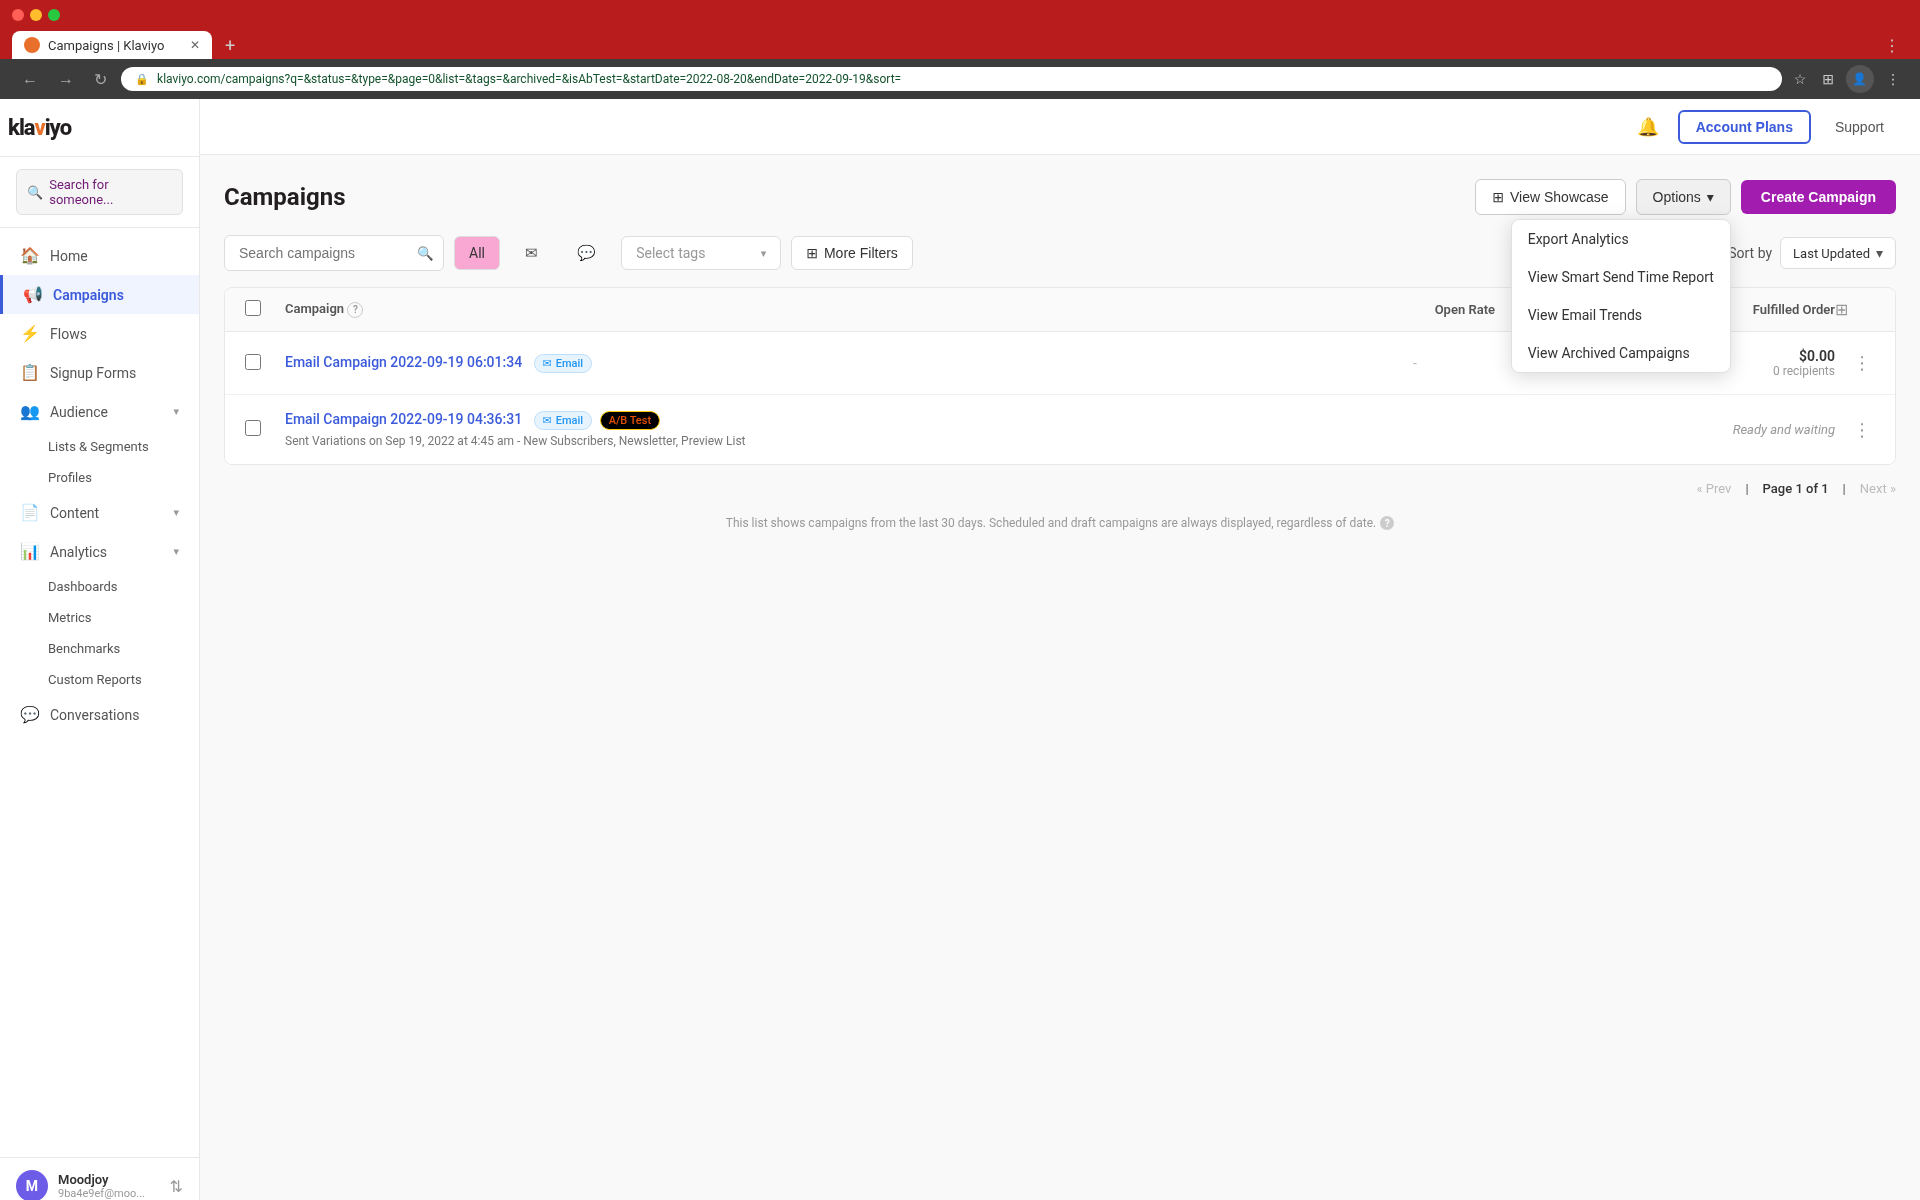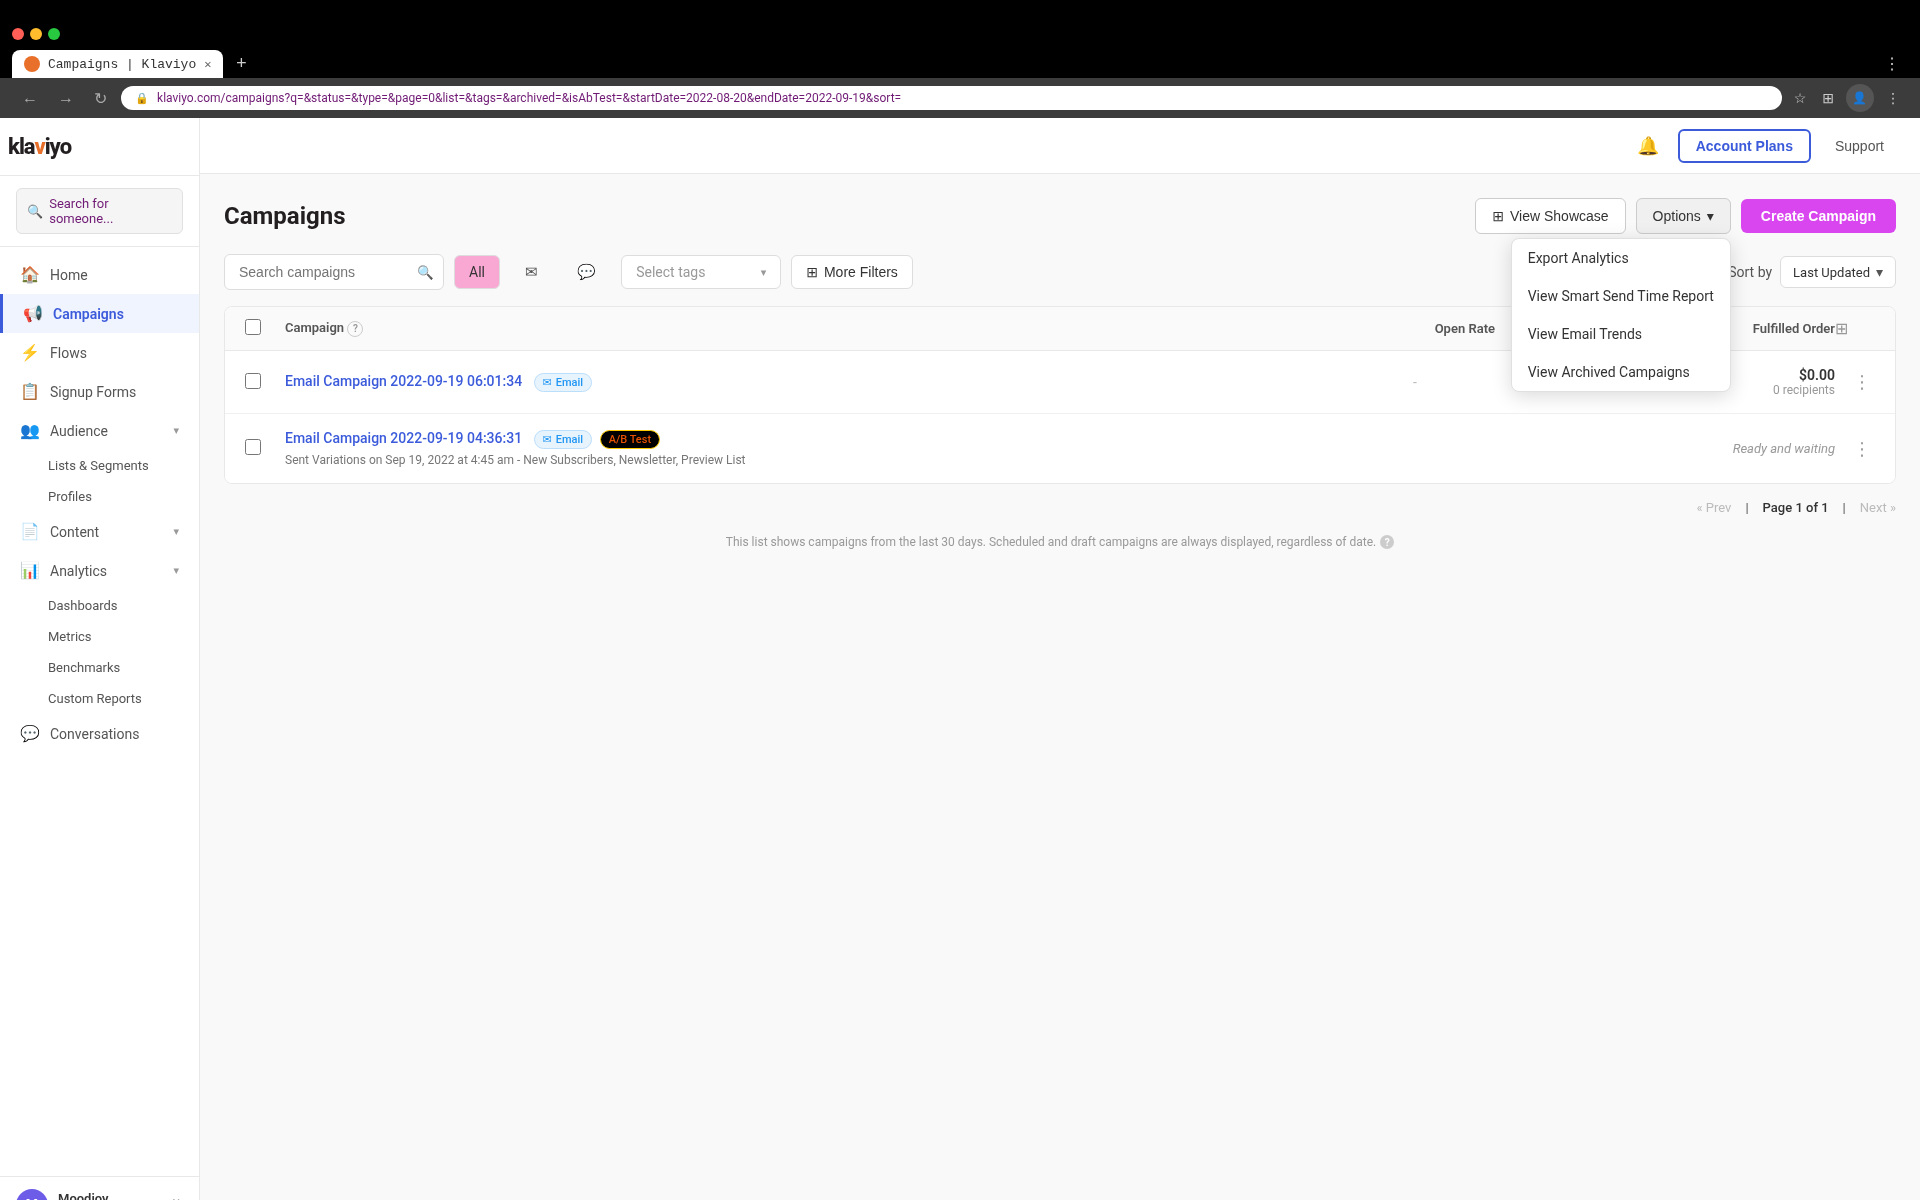--- a/index.html
+++ b/index.html
@@ -1,35 +1,35 @@
 <!DOCTYPE html>
 <html><head>
   <meta charset="utf-8">
   <style>
     * { box-sizing: border-box; margin: 0; padding: 0; }
     body { font-family: -apple-system, BlinkMacSystemFont, 'Segoe UI', Roboto, sans-serif; background: #f5f5f5; color: #333; font-size: 14px; }
 
     
-    .browser-chrome { background: #000000; padding: 24px 12px 0; font-family: Liberation Mono, monospace; }
+    .browser-chrome { background: #b91c1c; padding: 5px 12px 0; }
     .browser-tabs { display: flex; align-items: flex-end; gap: 4px; margin-bottom: 0; }
     .browser-tab { background: #fff; border-radius: 8px 8px 0 0; padding: 6px 12px; display: flex; align-items: center; gap: 8px; font-size: 13px; color: #333; min-width: 200px; }
     .browser-tab .tab-icon { width: 16px; height: 16px; background: #e8702a; border-radius: 50%; display: inline-block; }
     .browser-tab .tab-close { margin-left: auto; color: #666; cursor: pointer; font-size: 12px; }
     .browser-tab-new { background: transparent; border-radius: 50%; width: 28px; height: 28px; display: flex; align-items: center; justify-content: center; color: #ccc; font-size: 18px; }
     .window-controls { display: flex; gap: 6px; margin-bottom: 8px; }
     .wc { width: 12px; height: 12px; border-radius: 50%; }
     .wc-red { background: #ff5f57; }
     .wc-yellow { background: #ffbd2e; }
     .wc-green { background: #28c840; }
 
     .nav-bar { background: #3c3c3c; padding: 6px 16px; display: flex; align-items: center; gap: 8px; }
     .nav-btn { background: none; border: none; color: #aaa; cursor: pointer; font-size: 16px; padding: 4px 6px; border-radius: 4px; }
     .address-bar { flex: 1; background: #fff; border-radius: 20px; padding: 5px 14px; font-size: 12px; color: #333; display: flex; align-items: center; gap: 8px; }
     .address-bar .lock-icon { color: #666; font-size: 11px; }
-    .address-url { color: #701a75; font-size: 12px; }
+    .address-url { color: #14532d; font-size: 12px; }
     .nav-actions { display: flex; gap: 8px; align-items: center; }
     .nav-action-btn { background: none; border: none; color: #ccc; cursor: pointer; font-size: 14px; padding: 4px; }
 
     
     .app-wrapper { display: flex; height: calc(1200px - 85px); }
 
     
     .sidebar { width: 200px; background: #fff; border-right: 1px solid #e8e8e8; display: flex; flex-direction: column; padding: 0; overflow-y: auto; }
     .sidebar-logo { padding: 16px 8px; border-bottom: 1px solid #e8e8e8; }
 
@@ -63,21 +63,21 @@
 
     
     .page { flex: 1; padding: 24px; overflow-y: auto; background: #f9f9f9; position: relative; }
     .page-header { display: flex; align-items: center; justify-content: space-between; margin-bottom: 20px; }
     .page-title { font-size: 24px; font-weight: 700; color: #231f20; }
     .page-actions { display: flex; align-items: center; gap: 10px; }
 
     .view-showcase-btn { background: #fff; border: 1px solid #ccc; border-radius: 6px; padding: 9px 16px; font-size: 14px; color: #333; cursor: pointer; display: flex; align-items: center; gap: 6px; }
     .options-btn { background: #fff; border: 1px solid #ccc; border-radius: 6px; padding: 9px 16px; font-size: 14px; color: #333; cursor: pointer; display: flex; align-items: center; gap: 6px; font-weight: 500; position: relative; }
     .options-btn.active { background: #f0f0f0; }
-    .create-campaign-btn { background: #d946ef; border: none; border-radius: 6px; padding: 9px 20px; font-size: 14px; color: #fff; cursor: pointer; font-weight: 600; }
+    .create-campaign-btn { background: #a21caf; border: none; border-radius: 6px; padding: 9px 20px; font-size: 14px; color: #fff; cursor: pointer; font-weight: 600; }
 
     
     .dropdown-menu { position: absolute; top: calc(100% + 4px); right: 0; background: #fff; border: 1px solid #e0e0e0; border-radius: 8px; box-shadow: 0 4px 20px rgba(0,0,0,0.15); min-width: 220px; z-index: 1000; overflow: hidden; }
     .dropdown-item { padding: 11px 16px; cursor: pointer; font-size: 14px; color: #333; white-space: nowrap; }
 
     
     .filters-bar { display: flex; align-items: center; gap: 10px; margin-bottom: 16px; flex-wrap: wrap; }
     .search-input-wrap { position: relative; }
     .search-input { border: 1px solid #ddd; border-radius: 6px; padding: 9px 14px 9px 14px; font-size: 14px; color: #666; background: #fff; width: 220px; outline: none; }
     .search-icon-btn { position: absolute; right: 10px; top: 50%; transform: translateY(-50%); background: none; border: none; cursor: pointer; color: #999; }

